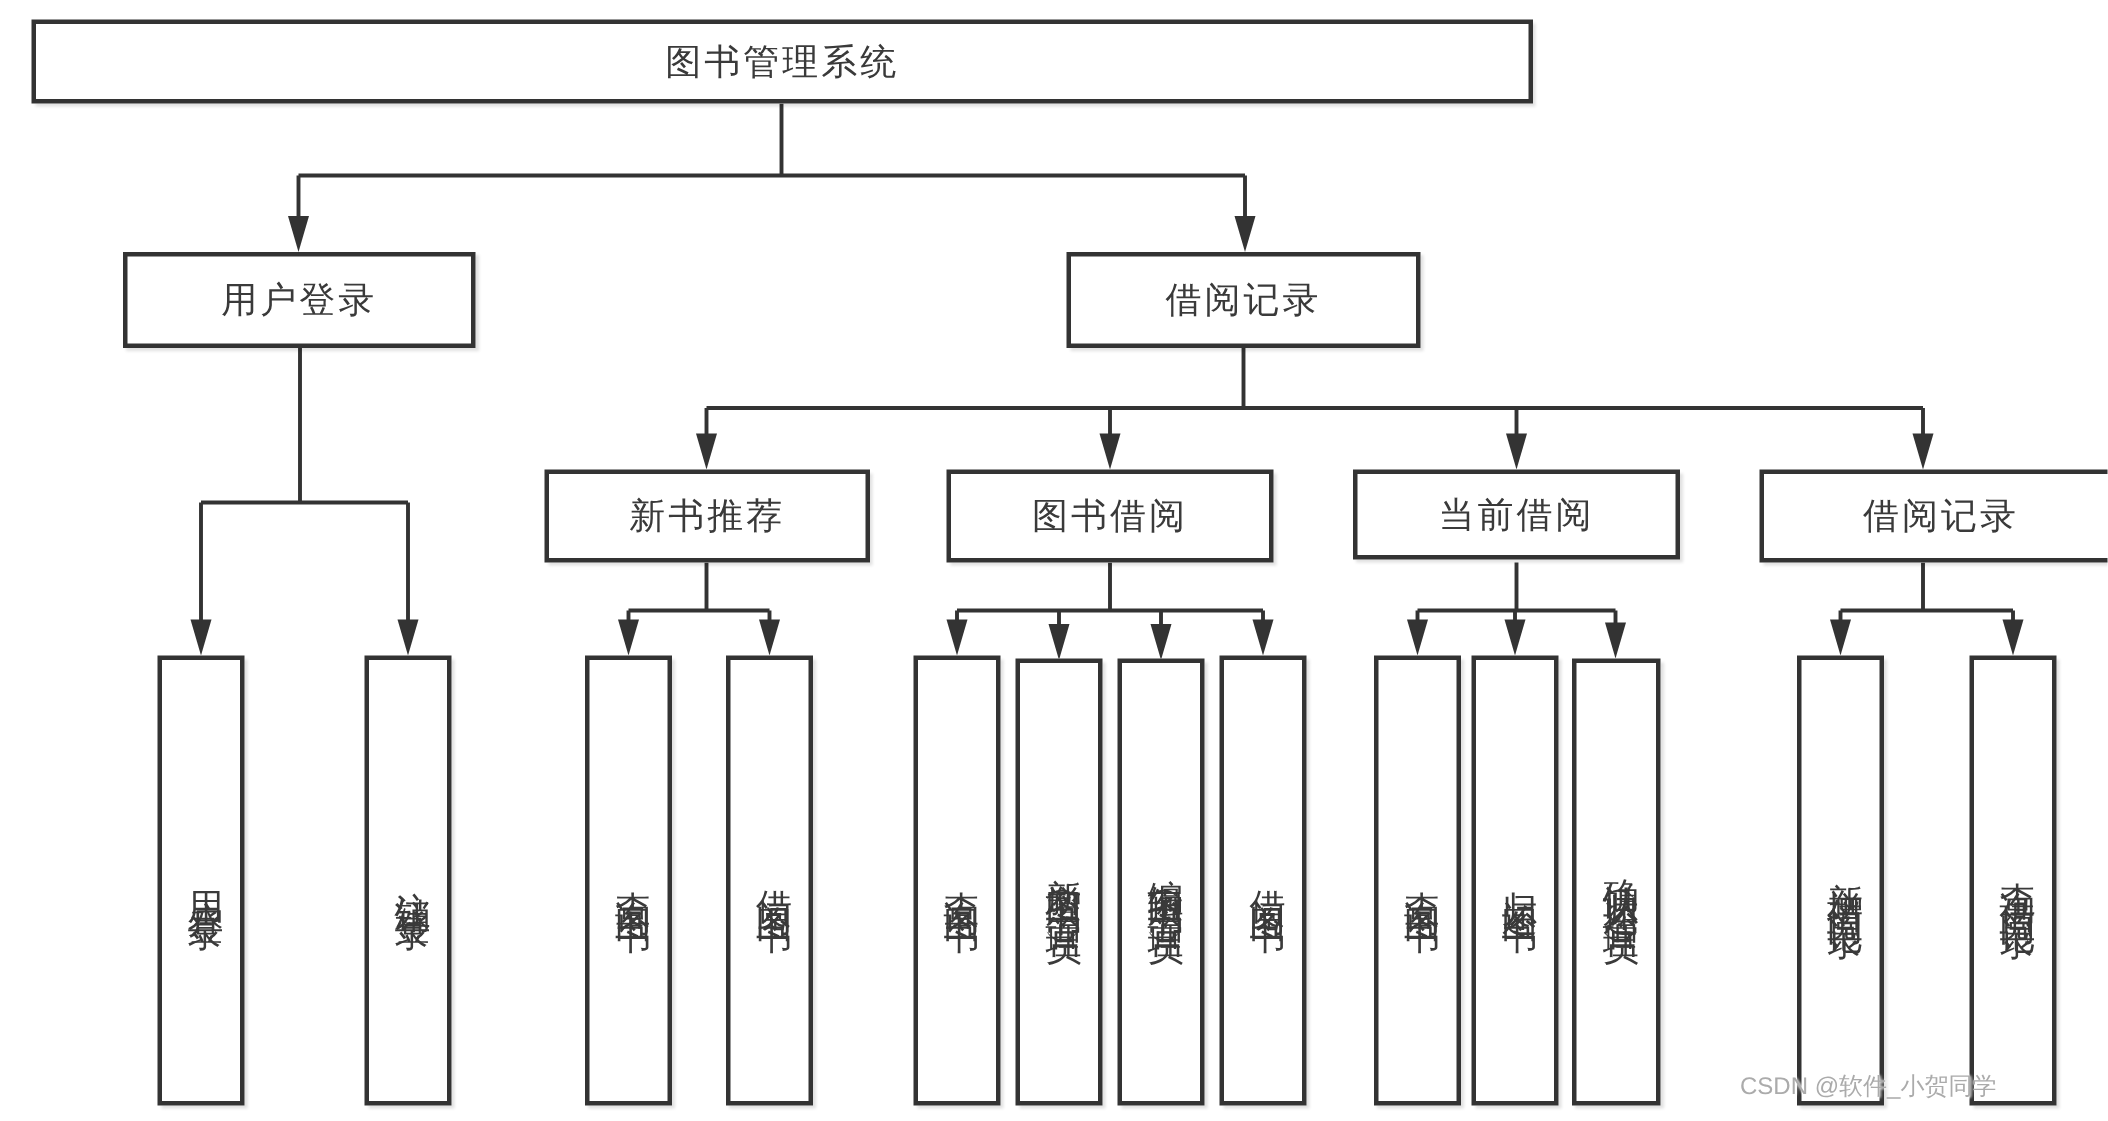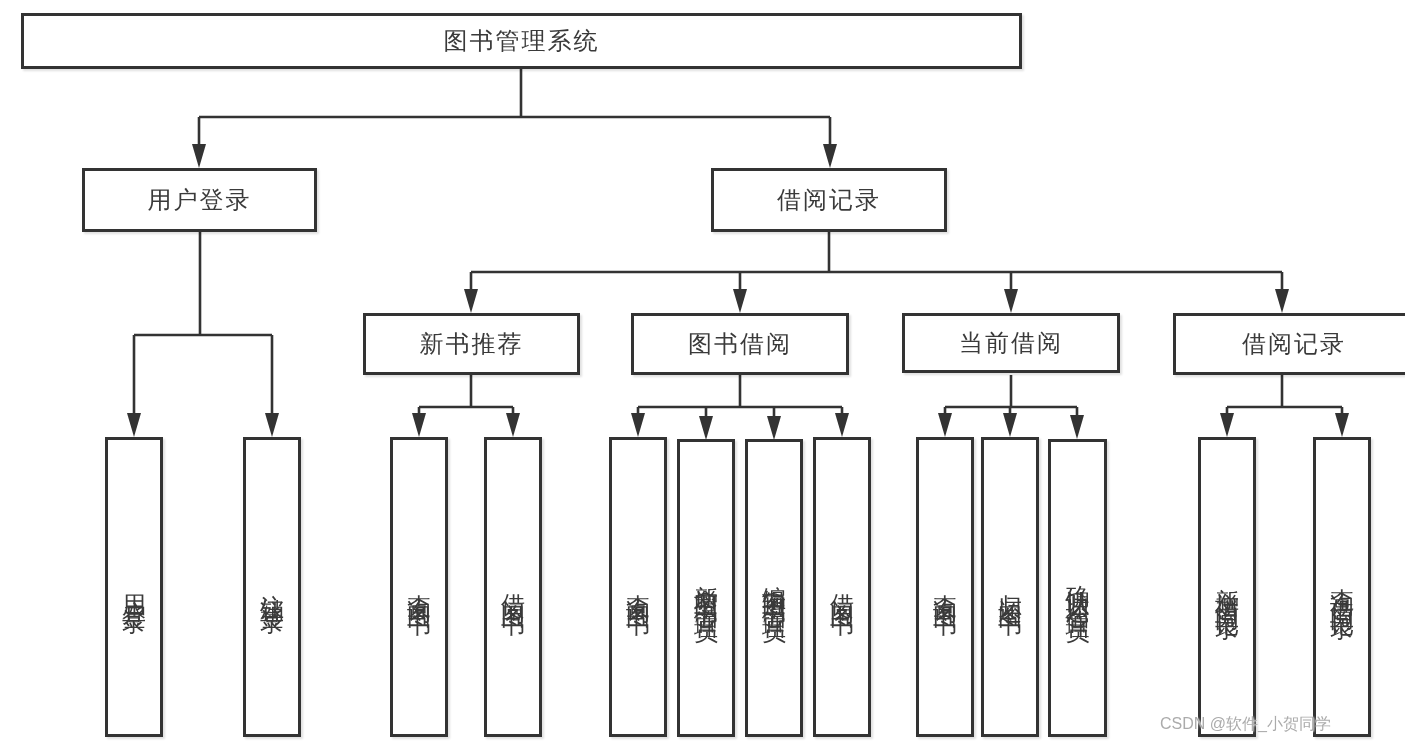--- a/index.html
+++ b/index.html
@@ -12,21 +12,21 @@
   #connector-svg{position:absolute;left:0;top:0;z-index:1;}
   #connector-svg line{stroke:var(--line,#333333);stroke-width:2.6;}
   #connector-svg polygon{fill:var(--line,#333333);stroke:none;}
   .node{
     position:absolute;box-sizing:border-box;z-index:2;
     background:#ffffff;border:3px solid var(--line,#333333);
     display:flex;align-items:center;justify-content:center;
     color:var(--text,#3a3a3a);
     box-shadow:2px 2px 2px rgba(0,0,0,0.12);
   }
-  .node .lbl{font-size:24px;letter-spacing:2px;white-space:nowrap;}
+  .node .lbl{font-size:24px;letter-spacing:2px;white-space:nowrap;font-family:Liberation Mono, monospace;}
   .node.vert .lbl{
     writing-mode:vertical-rl;text-orientation:mixed;
     font-size:24px;letter-spacing:6px;white-space:nowrap;
   }
   .node.vert.long .lbl{letter-spacing:5px;}
   .watermark{
     position:absolute;left:1160px;top:714px;width:240px;z-index:5;
     font-size:16px;color:var(--wm,#ababab);white-space:nowrap;
     text-shadow:0 0 2px rgba(255,255,255,0.95),1px 1px 2px rgba(255,255,255,0.85);
   }

